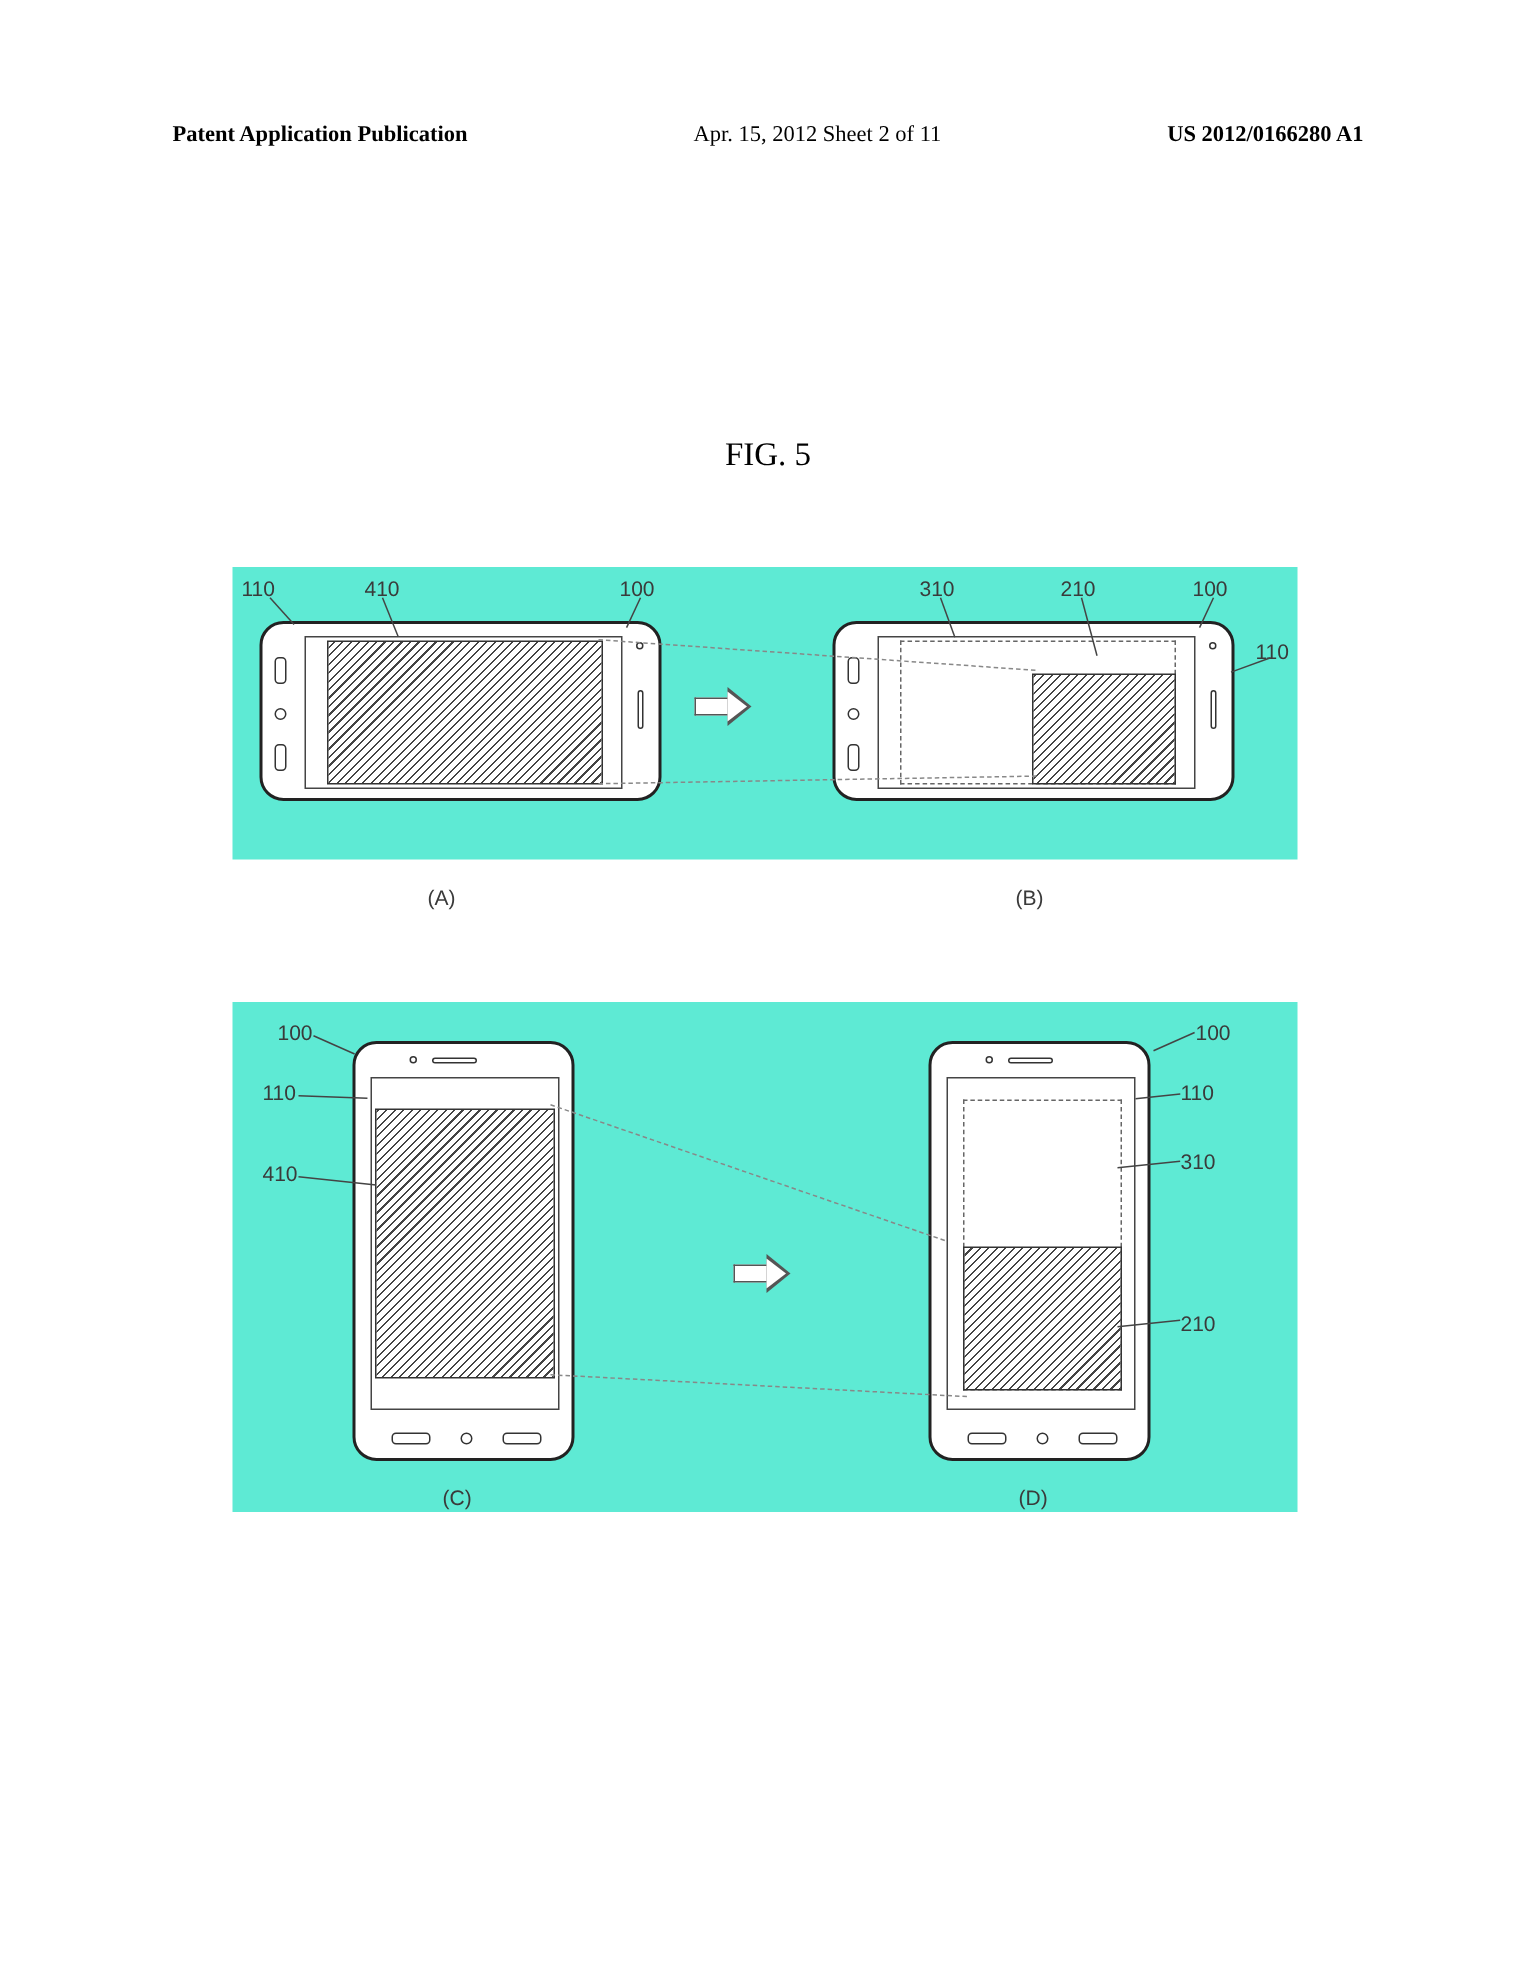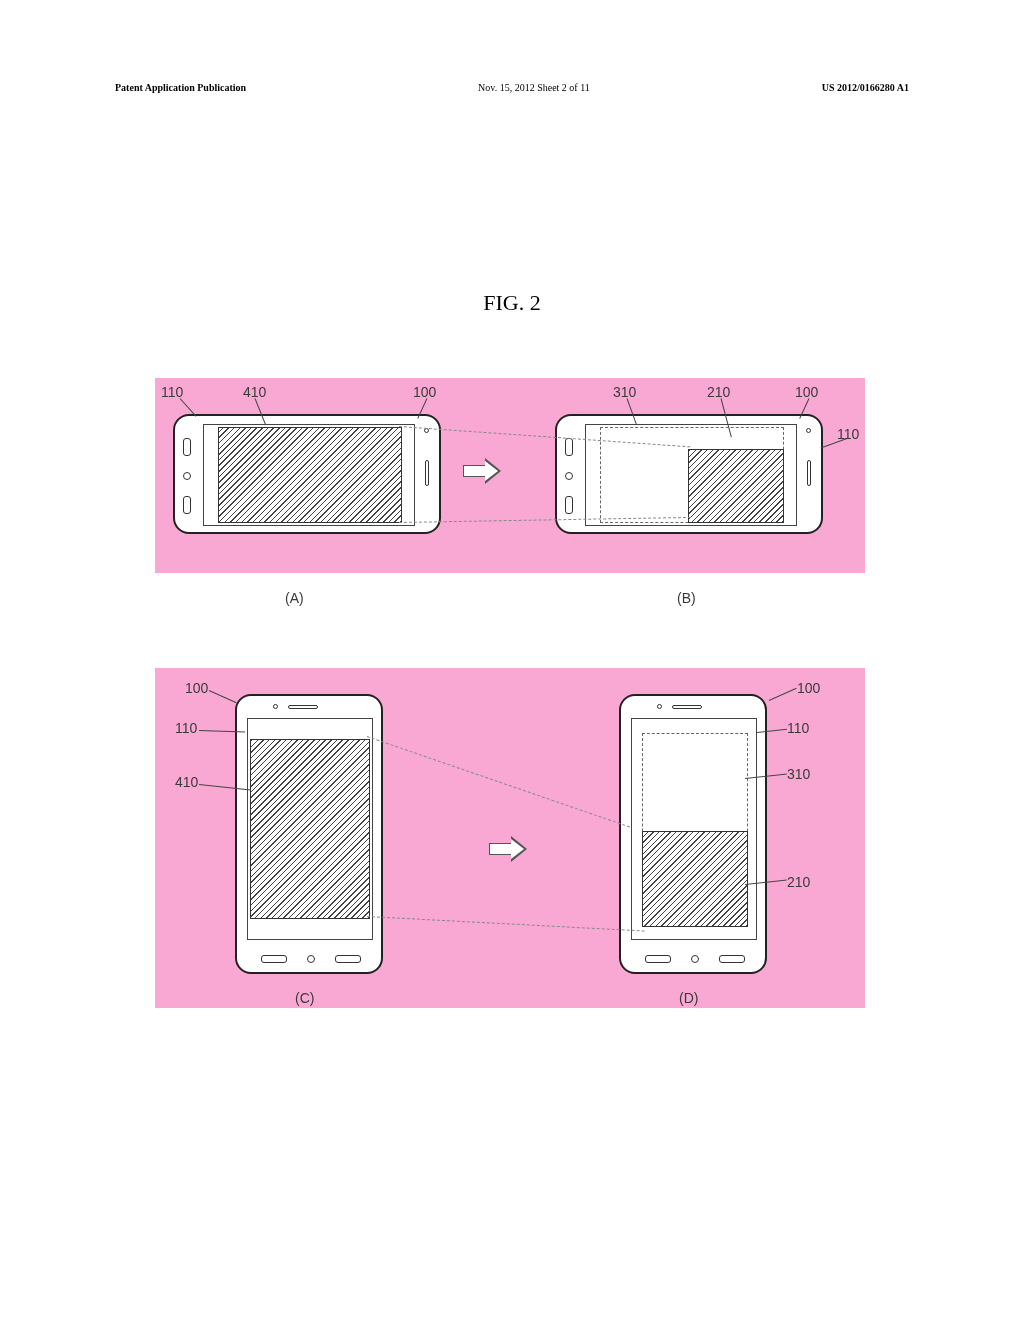--- a/index.html
+++ b/index.html
@@ -14,21 +14,21 @@
       font-family: "Times New Roman", serif;
       position: relative;
     }
     .header {
       position: absolute;
       top: 82px;
       left: 115px;
       right: 115px;
       display: flex;
       justify-content: space-between;
-      font-size: 10px;
+      font-size: 15px;
     }
     .header span {
       display: inline-block;
     }
     .header .bold {
       font-weight: bold;
     }
     .fig-title {
       position: absolute;
       top: 290px;
@@ -40,21 +40,21 @@
     }
     .diagram-area {
       position: absolute;
       top: 378px;
       left: 155px;
       width: 710px;
       height: 650px;
     }
     .panel {
       position: absolute;
-      background: #f9a8d4;
+      background: #5eead4;
     }
     .panel-ab {
       top: 0;
       left: 0;
       width: 710px;
       height: 195px;
     }
     .panel-cd {
       top: 290px;
       left: 0;
@@ -224,25 +224,25 @@
     .dash-rect {
       position: absolute;
       border: 1px dashed #666;
     }
   </style>
 </head>
 <body>
 
 <div class="header">
   <span class="bold">Patent Application Publication</span>
-  <span>Nov. 15, 2012  Sheet 2 of 11</span>
+  <span>Apr. 15, 2012  Sheet 2 of 11</span>
   <span class="bold">US 2012/0166280 A1</span>
 </div>
 
-<div class="fig-title">FIG. 2</div>
+<div class="fig-title">FIG. 5</div>
 
 <div class="diagram-area">
 
   <div class="panel panel-ab">
 
     <div class="phone-h" style="left:18px; top:36px; width:268px; height:120px;">
 
       <div class="btn-col" style="left:8px; top:22px; height:76px;">
         <div class="btn-rect"></div>
         <div class="btn-circ"></div>

